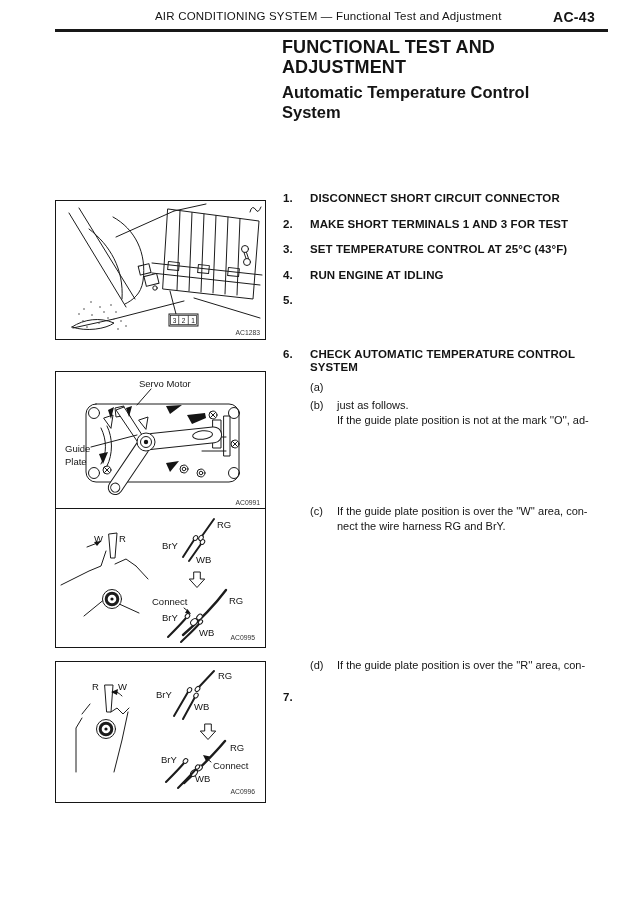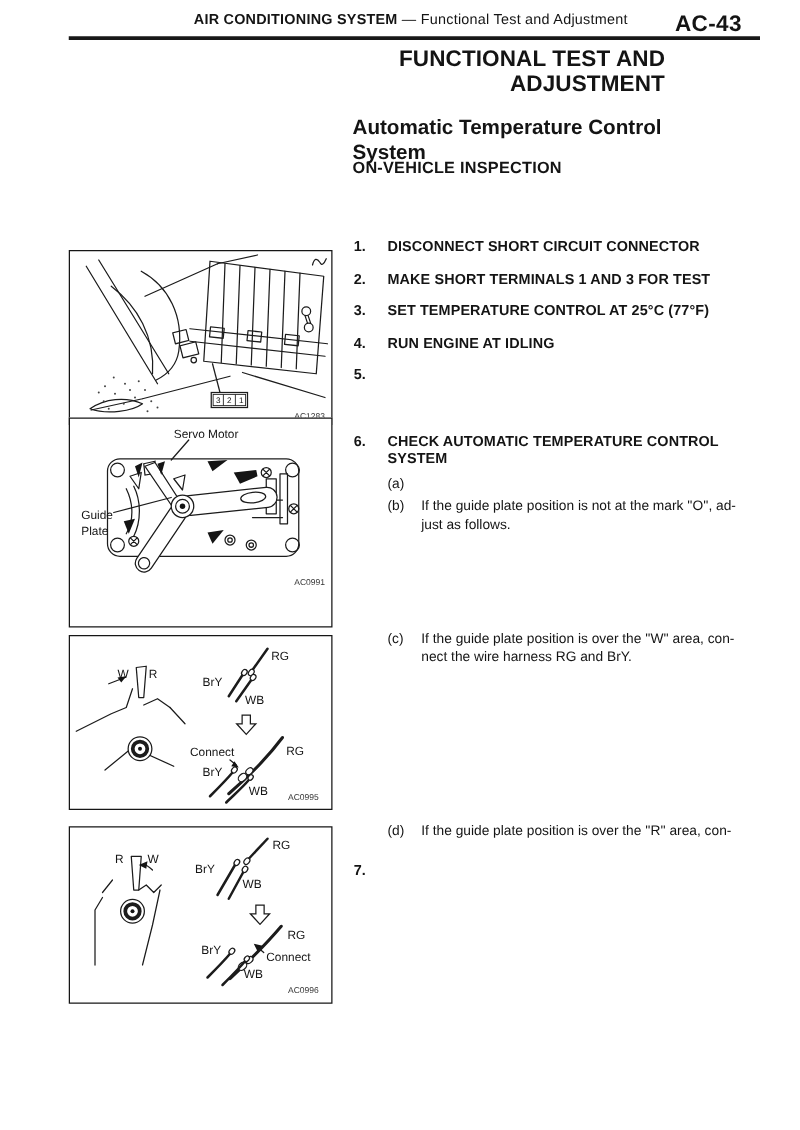--- a/index.html
+++ b/index.html
@@ -5,43 +5,43 @@
   * { box-sizing: border-box; margin: 0; padding: 0; }
   html,body { background:#ffffff; }
   .page {
     position: relative; width: 640px; height: 904px;
     background: #ffffff; color: #141414;
     font-family: "Liberation Sans", sans-serif;
     overflow: hidden;
   }
   
   .hdr { position:absolute; left:155px; top:10px; font-size:11.5px; letter-spacing:.2px; white-space:nowrap; }
-  .hdr .sec { font-weight:bold; }
-  .pagenum { position:absolute; left:540px; top:9px; width:68px; text-align:left; font-weight:bold; font-size:18px; letter-spacing:.3px; }
+  .hdr .sec { font-weight:normal; }
+  .pagenum { position:absolute; left:540px; top:9px; width:68px; text-align:center; font-weight:bold; font-size:14px; letter-spacing:.3px; }
   .rule { position:absolute; left:55px; top:29px; width:553px; height:2.5px; background:#181818; }
   
-  .t-main { position:absolute; left:282px; top:37px; width:250px; font-size:18px; line-height:20px; font-weight:bold; letter-spacing:.1px;text-align:right; }
-  .t-sub  { position:absolute; left:282px; top:92px; width:280px; font-size:16.5px; line-height:20px; font-weight:bold; }
+  .t-main { position:absolute; left:282px; top:37px; width:250px; font-size:18px; line-height:20px; font-weight:bold; letter-spacing:.1px; }
+  .t-sub  { position:absolute; left:282px; top:82px; width:280px; font-size:16.5px; line-height:20px; font-weight:bold; }
   .t-sec  { position:absolute; left:282px; top:126px; font-size:13px; font-weight:bold; letter-spacing:.2px; }
   
   .steps { position:absolute; left:283px; top:192px; width:335px; }
   .srow { display:flex; margin-bottom:12.5px; font-size:11.5px; font-weight:bold; line-height:13px; letter-spacing:.1px; }
   .snum { width:27px; flex:none; }
   .blk6 { position:absolute; left:283px; top:348px; width:335px; }
   .sub  { display:flex; margin-left:27px; margin-top:6px; font-size:11px; line-height:15px; }
   .slab { width:27px; flex:none; }
   .ln { display:block; }
   .abs-sub { position:absolute; left:310px; width:308px; }
   .abs-sub .sub { margin:0; }
   #subc { top:504px; } #subd { top:658px; }
   .blk7 { position:absolute; left:283px; top:691px; width:335px; }
   
   .fig { position:absolute; left:55px; width:211px; border:1px solid #161616; background:#fff; }
   #fig1 { top:200px; height:140px; }
-  #fig2 { top:334px; height:168px; }
+  #fig2 { top:371px; height:168px; }
   #fig3 { top:508px; height:140px; }
   #fig4 { top:661px; height:142px; }
   svg { display:block; }
   svg text { font-family:"Liberation Sans", sans-serif; fill:#141414; }
   .fl { font-size:9.5px; }
   .fc { font-size:6.8px; fill:#333; }
   .dg { font-size:6.5px; }
   .sk { stroke:#1c1c1c; fill:none; stroke-width:1; stroke-linecap:round; stroke-linejoin:round; }
   .wire { stroke:#1c1c1c; fill:none; stroke-width:2; stroke-linecap:round; }
   .wire-thick { stroke:#1c1c1c; fill:none; stroke-width:2.4; stroke-linecap:round; }
@@ -55,34 +55,33 @@
 
   <div class="hdr">
     <span class="sec">AIR CONDITIONING SYSTEM</span>
     <span class="topic">— Functional Test and Adjustment</span>
   </div>
   <div class="pagenum">AC-43</div>
   <div class="rule"></div>
 
   <div class="t-main">FUNCTIONAL TEST AND ADJUSTMENT</div>
   <div class="t-sub">Automatic Temperature Control System</div>
-  <div class="t-sec">ON-VEHICLE INSPECTION</div>
 
   <div class="steps">
     <div class="srow">
       <span class="snum">1.</span>
       <span>DISCONNECT SHORT CIRCUIT CONNECTOR</span>
     </div>
     <div class="srow">
       <span class="snum">2.</span>
       <span>MAKE SHORT TERMINALS 1 AND 3 FOR TEST</span>
     </div>
     <div class="srow">
       <span class="snum">3.</span>
-      <span>SET TEMPERATURE CONTROL AT 25°C (77°F)</span>
+      <span>SET TEMPERATURE CONTROL AT 25°C (43°F)</span>
     </div>
     <div class="srow">
       <span class="snum">4.</span>
       <span>RUN ENGINE AT IDLING</span>
     </div>
     <div class="srow">
       <span class="snum">5.</span>
     </div>
   </div>
 
@@ -90,22 +89,22 @@
     <div class="srow" style="margin-bottom:0;">
       <span class="snum">6.</span>
       <span>CHECK AUTOMATIC TEMPERATURE CONTROL SYSTEM</span>
     </div>
     <div class="sub">
       <span class="slab">(a)</span>
     </div>
     <div class="sub" style="margin-top:3px;">
       <span class="slab">(b)</span>
       <span>
+        <span class="ln">just as follows.</span>
         <span class="ln">If the guide plate position is not at the mark ''O'', ad-</span>
-        <span class="ln">just as follows.</span>
       </span>
     </div>
   </div>
 
   <div class="abs-sub" id="subc">
     <div class="sub">
       <span class="slab">(c)</span>
       <span>
         <span class="ln">If the guide plate position is over the ''W'' area, con-</span>
         <span class="ln">nect the wire harness RG and BrY.</span>

